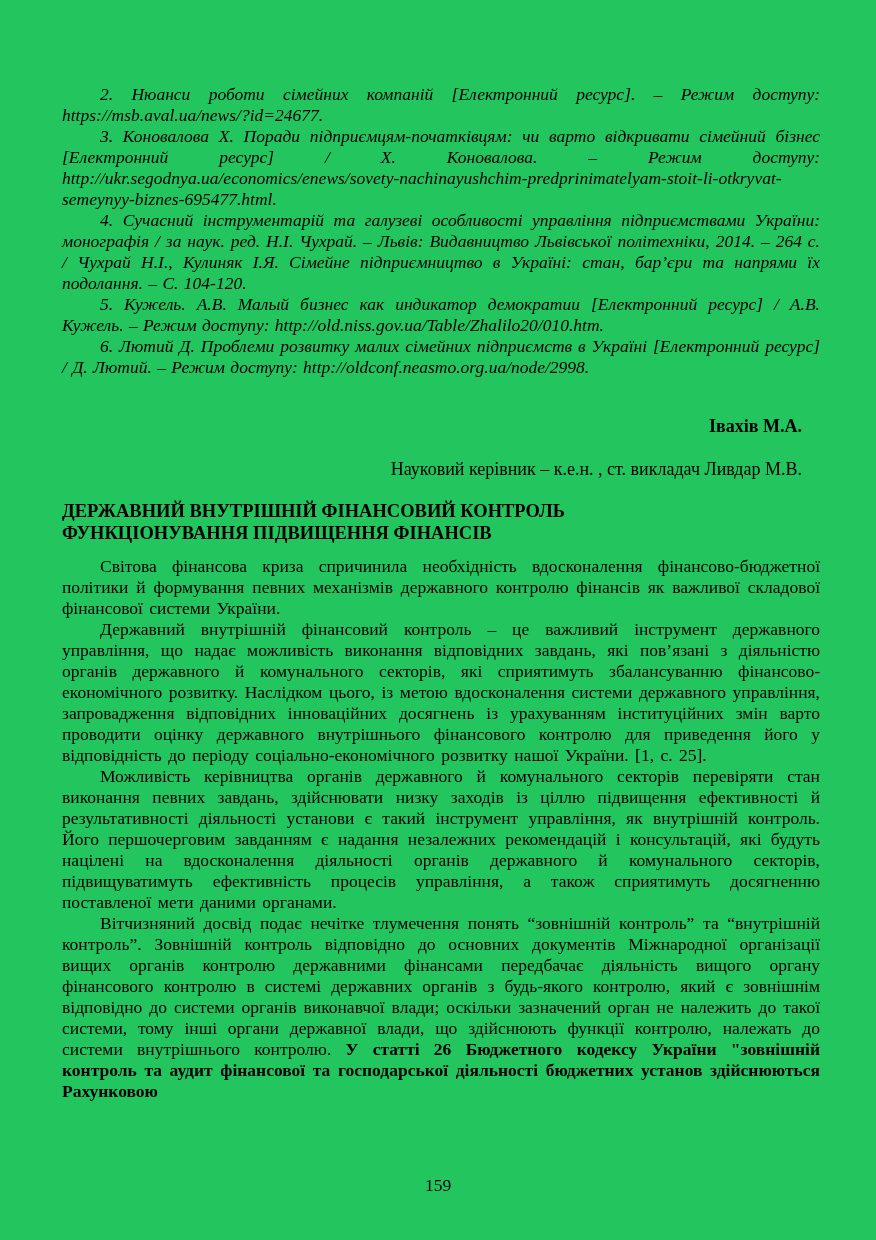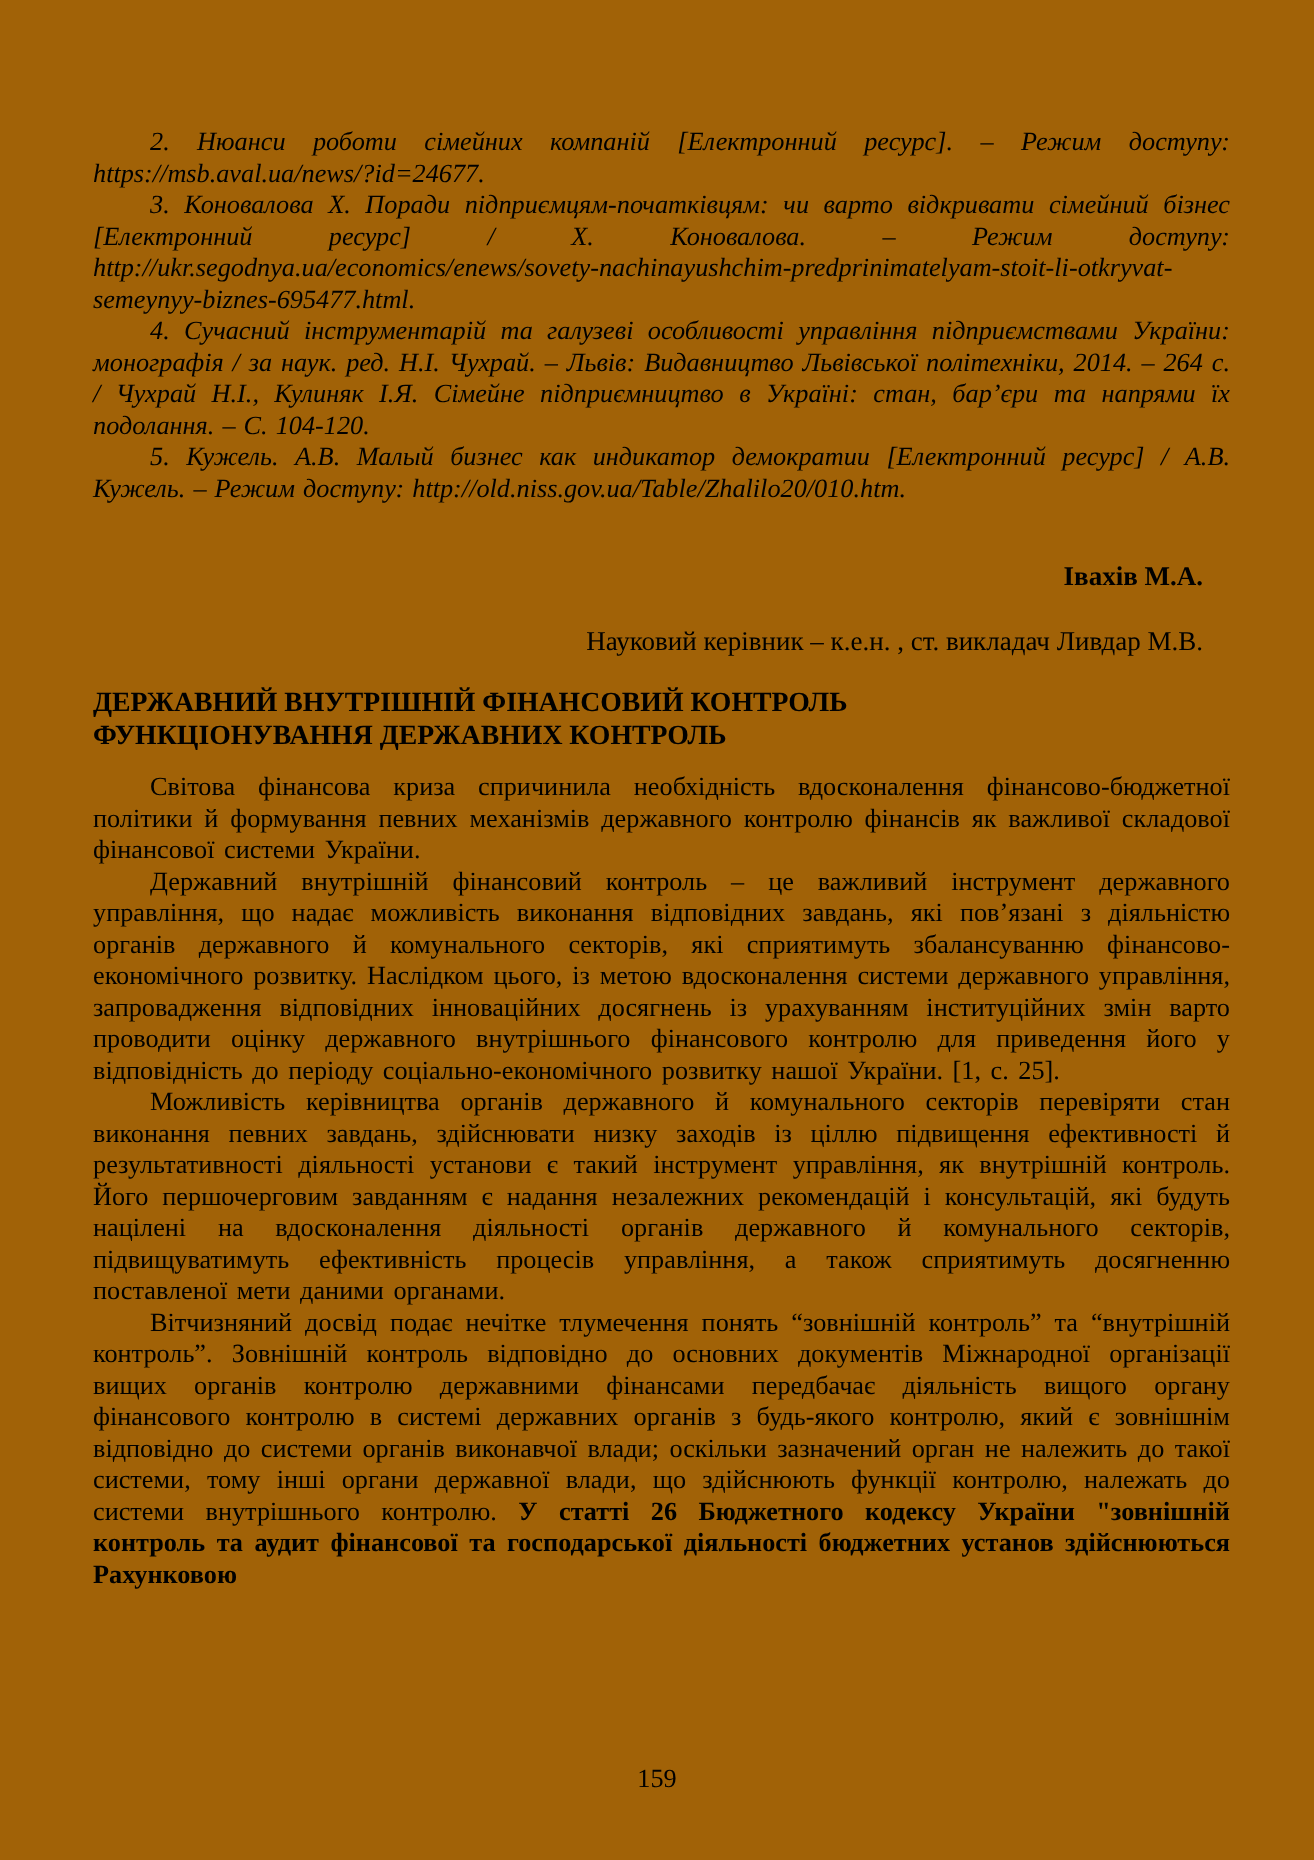--- a/index.html
+++ b/index.html
@@ -1,21 +1,21 @@
 <!DOCTYPE html>
 <html><head>
 <meta charset="utf-8">
 <style>
   html, body { margin: 0; padding: 0; background: #e8e8e8; }
   .page {
     position: relative;
     width: 876px;
     height: 1240px;
     margin: 0 auto;
-    background: #a16207;
+    background: #22c55e;
     color: #000000;
     font-family: "Liberation Serif", serif;
     box-sizing: border-box;
     padding: 84px 56px 0 62px;
     overflow: hidden;
   }
   .references p {
     margin: 0;
     font-style: italic;
     font-size: 17.5px;
@@ -62,30 +62,31 @@
 </head>
 <body>
 
 <div class="page">
 
   <section class="references">
     <p>2. Нюанси роботи сімейних компаній [Електронний ресурс]. – Режим доступу: https://msb.aval.ua/news/?id=24677.</p>
     <p>3. Коновалова Х. Поради підприємцям-початківцям: чи варто відкривати сімейний бізнес [Електронний ресурс] / Х. Коновалова. – Режим доступу: http://ukr.segodnya.ua/economics/enews/sovety-nachinayushchim-predprinimatelyam-stoit-li-otkryvat-semeynyy-biznes-695477.html.</p>
     <p>4. Сучасний інструментарій та галузеві особливості управління підприємствами України: монографія / за наук. ред. Н.І. Чухрай. – Львів: Видавництво Львівської політехніки, 2014. – 264 с. / Чухрай Н.І., Кулиняк І.Я. Сімейне підприємництво в Україні: стан, бар’єри та напрями їх подолання. – С. 104-120.</p>
     <p>5. Кужель. А.В. Малый бизнес как индикатор демократии [Електронний ресурс] / А.В. Кужель. – Режим доступу: http://old.niss.gov.ua/Table/Zhalilo20/010.htm.</p>
+    <p>6. Лютий Д. Проблеми розвитку малих сімейних підприємств в Україні [Електронний ресурс] / Д. Лютий. – Режим доступу: http://oldconf.neasmo.org.ua/node/2998.</p>
   </section>
 
   <div class="author-block">
     <p class="author-name">Івахів М.А.</p>
     <p>Науковий керівник – к.е.н. , ст. викладач Ливдар М.В.</p>
   </div>
 
   <h1 class="paper-title">
     <span>ДЕРЖАВНИЙ ВНУТРІШНІЙ ФІНАНСОВИЙ КОНТРОЛЬ</span>
-    <span>ФУНКЦІОНУВАННЯ ДЕРЖАВНИХ КОНТРОЛЬ</span>
+    <span>ФУНКЦІОНУВАННЯ ПІДВИЩЕННЯ ФІНАНСІВ</span>
   </h1>
 
   <section class="body-text">
     <p>Світова фінансова криза спричинила необхідність вдосконалення фінансово-бюджетної політики й формування певних механізмів державного контролю фінансів як важливої складової фінансової системи України.</p>
     <p>Державний внутрішній фінансовий контроль – це важливий інструмент державного управління, що надає можливість виконання відповідних завдань, які пов’язані з діяльністю органів державного й комунального секторів, які сприятимуть збалансуванню фінансово-економічного розвитку. Наслідком цього, із метою вдосконалення системи державного управління, запровадження відповідних інноваційних досягнень із урахуванням інституційних змін варто проводити оцінку державного внутрішнього фінансового контролю для приведення його у відповідність до періоду соціально-економічного розвитку нашої України. [1, с. 25].</p>
     <p>Можливість керівництва органів державного й комунального секторів перевіряти стан виконання певних завдань, здійснювати низку заходів із ціллю підвищення ефективності й результативності діяльності установи є такий інструмент управління, як внутрішній контроль. Його першочерговим завданням є надання незалежних рекомендацій і консультацій, які будуть націлені на вдосконалення діяльності органів державного й комунального секторів, підвищуватимуть ефективність процесів управління, а також сприятимуть досягненню поставленої мети даними органами.</p>
     <p><span>Вітчизняний досвід подає нечітке тлумечення понять “зовнішній контроль” та “внутрішній контроль”. Зовнішній контроль відповідно до основних документів Міжнародної організації вищих органів контролю державними фінансами передбачає діяльність вищого органу фінансового контролю в системі державних органів з будь-якого контролю, який є зовнішнім відповідно до системи органів виконавчої влади; оскільки зазначений орган не належить до такої системи, тому інші органи державної влади, що здійснюють функції контролю, належать до системи внутрішнього контролю.</span> <span class="bold-run">У статті 26 Бюджетного кодексу України "зовнішній контроль та аудит фінансової та господарської діяльності бюджетних установ здійснюються Рахунковою</span></p>
   </section>
 
   <div class="page-footer">

